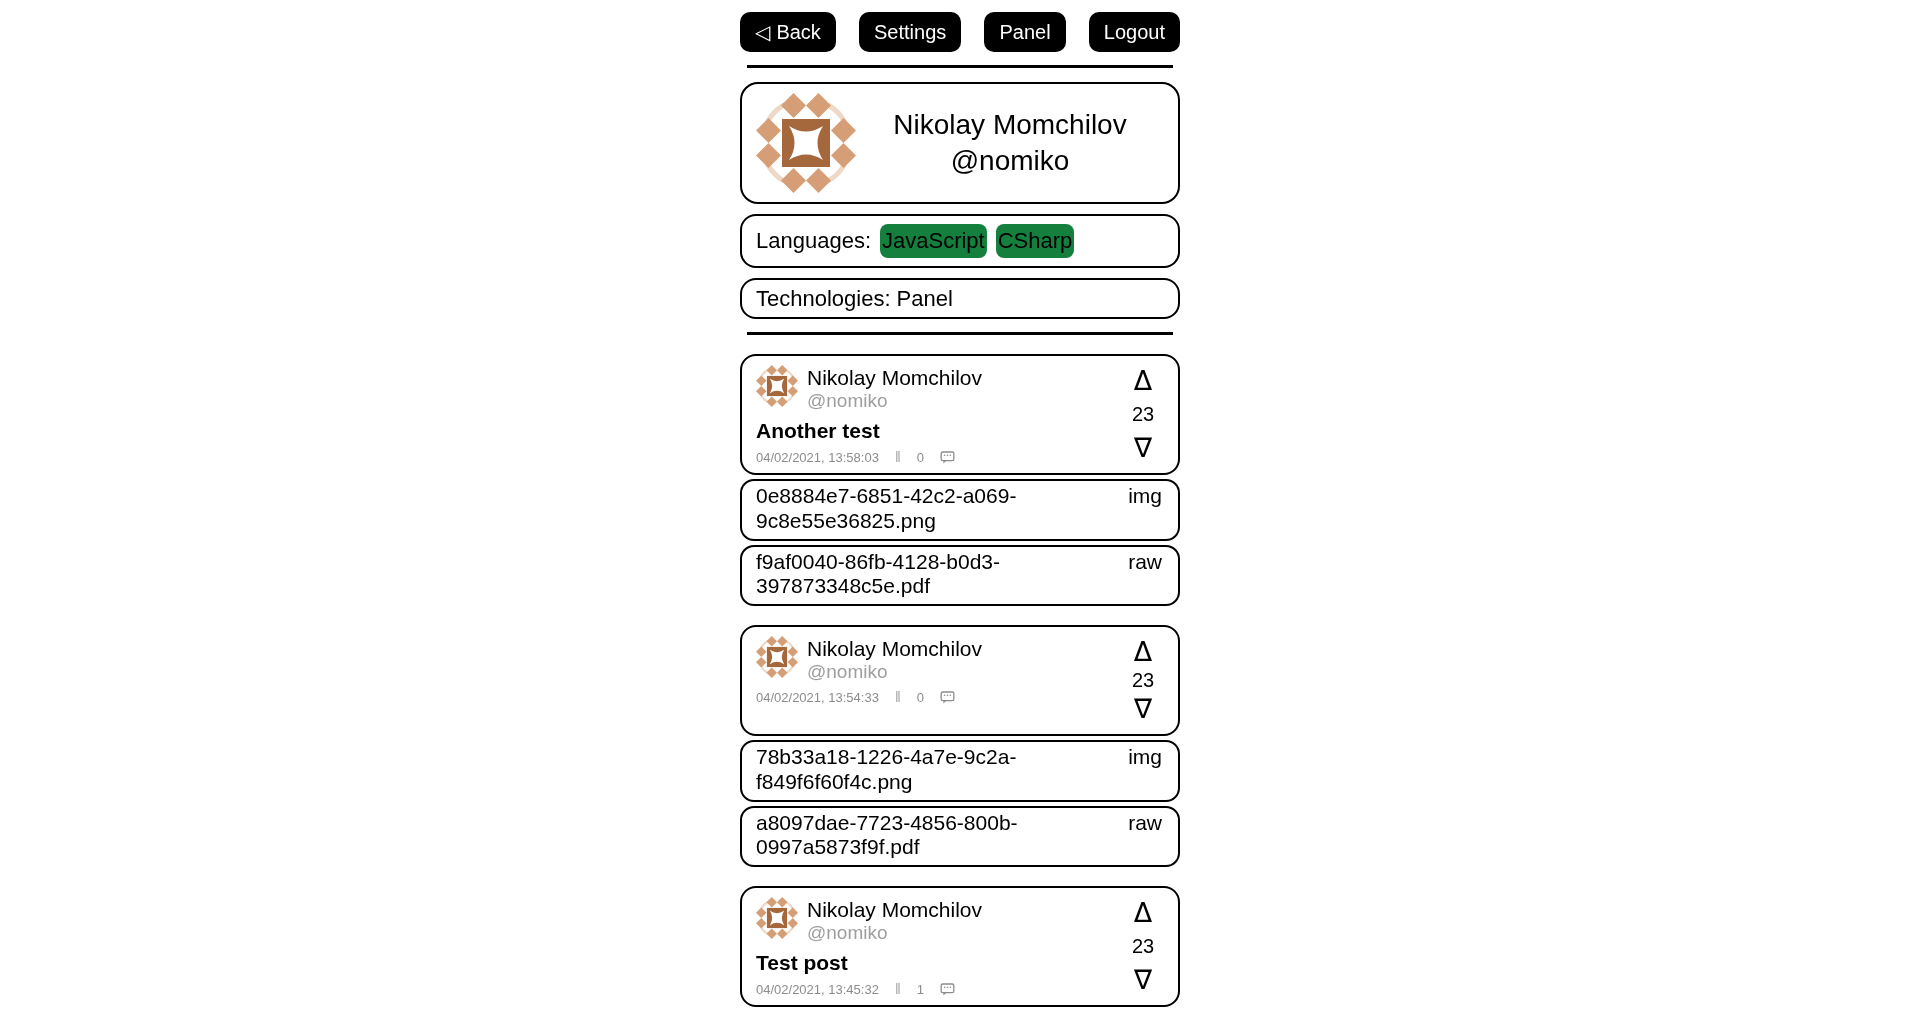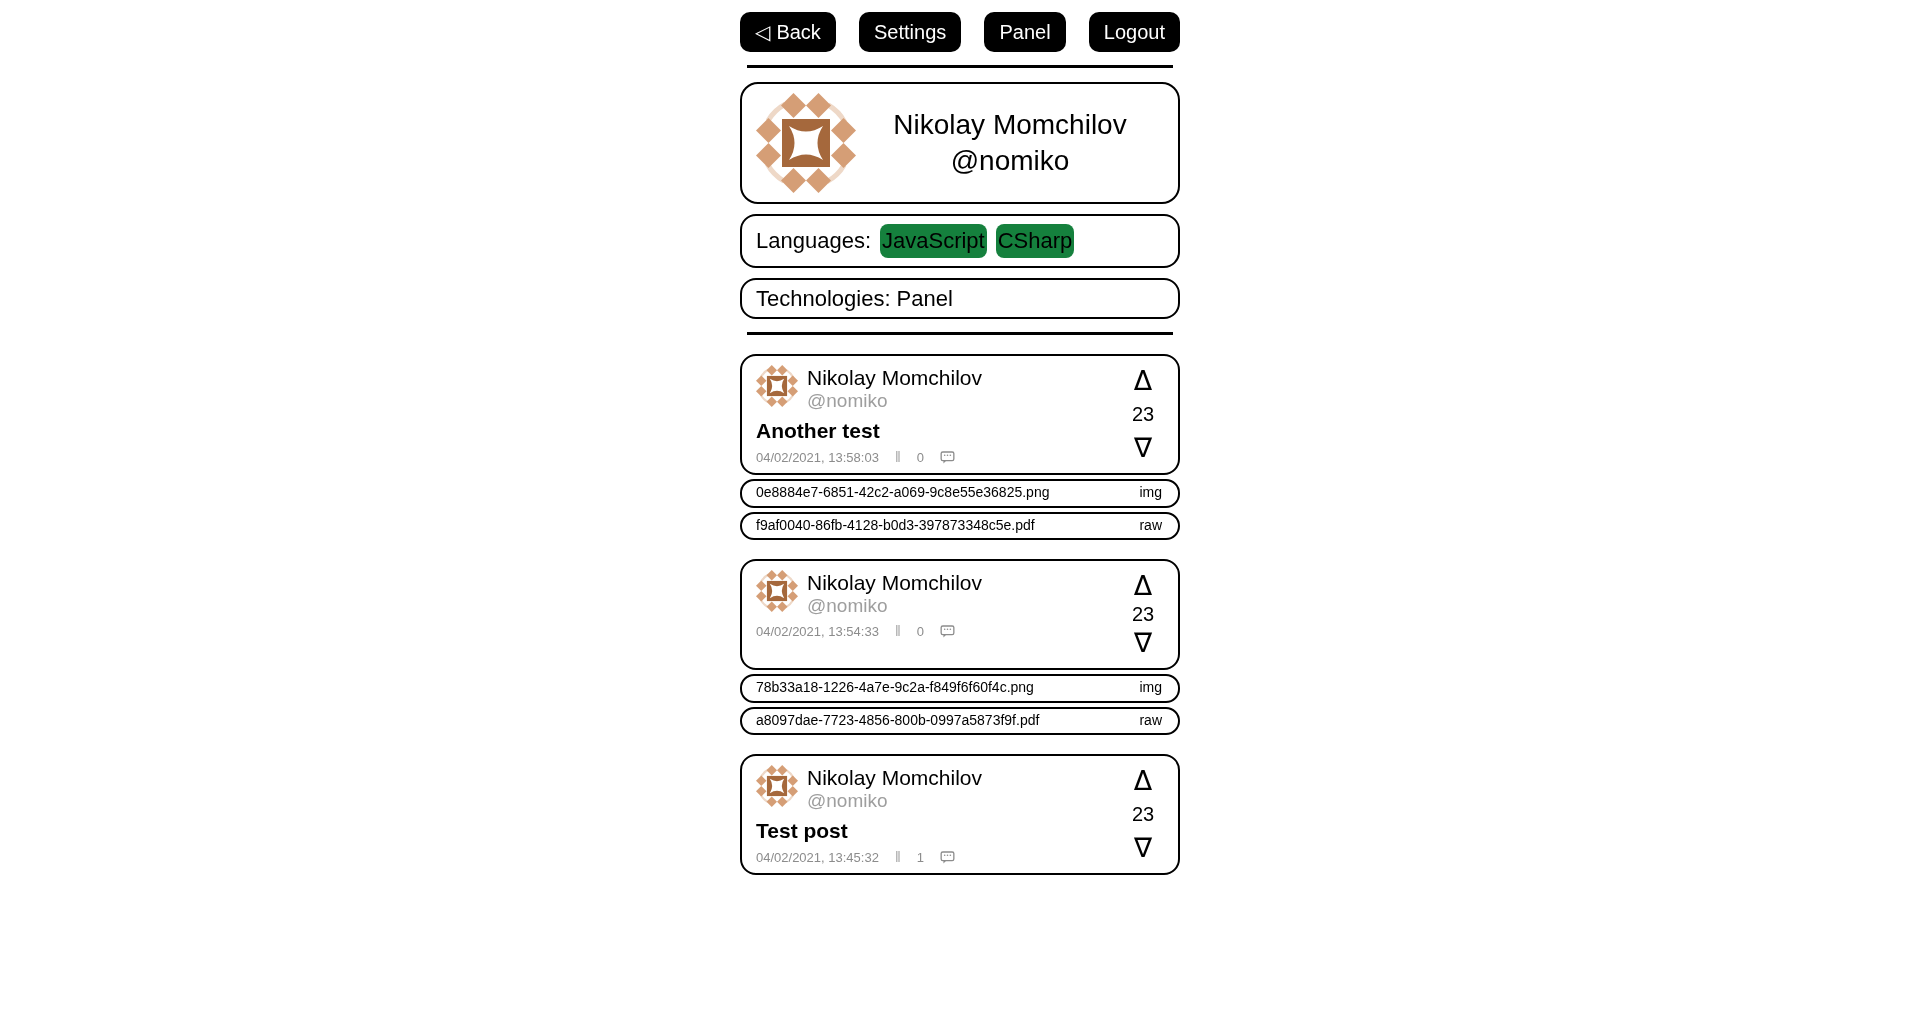--- a/index.html
+++ b/index.html
@@ -42,21 +42,21 @@
     display: flex; align-items: center; gap: 16px; }
   .meta-sep { font-size: 14px; color: #a6a6a6; }
   .vote-col { display: flex; flex-direction: column; justify-content: space-between;
     align-items: center; width: 36px; padding: 2px 0 4px 0; }
   .vote-btn { background: none; border: none; font-size: 27px; line-height: 1;
     padding: 0; cursor: pointer; color: #000; font-family: "DejaVu Sans", sans-serif; }
   .vote-score { font-size: 20px; }
 
   .attachment { border: 2.5px solid #000; border-radius: 14px; margin-top: 4px;
     padding: 3px 16px 5px 14px; display: flex; align-items: flex-start;
-    font-size: 14px; line-height: 1.18; cursor: pointer; }
+    font-size: 21px; line-height: 1.18; cursor: pointer; }
   .attachment .filename { flex: 1; min-width: 0; padding-right: 12px; }
   .attachment .ftype { white-space: nowrap; }
 
   .hidden-defs { position: absolute; width: 0; height: 0; overflow: hidden; }
   .comment-icon { width: 15px; height: 13px; display: inline-block; }
 </style>
 </head>
 <body>
 
 <svg class="hidden-defs" aria-hidden="true">

